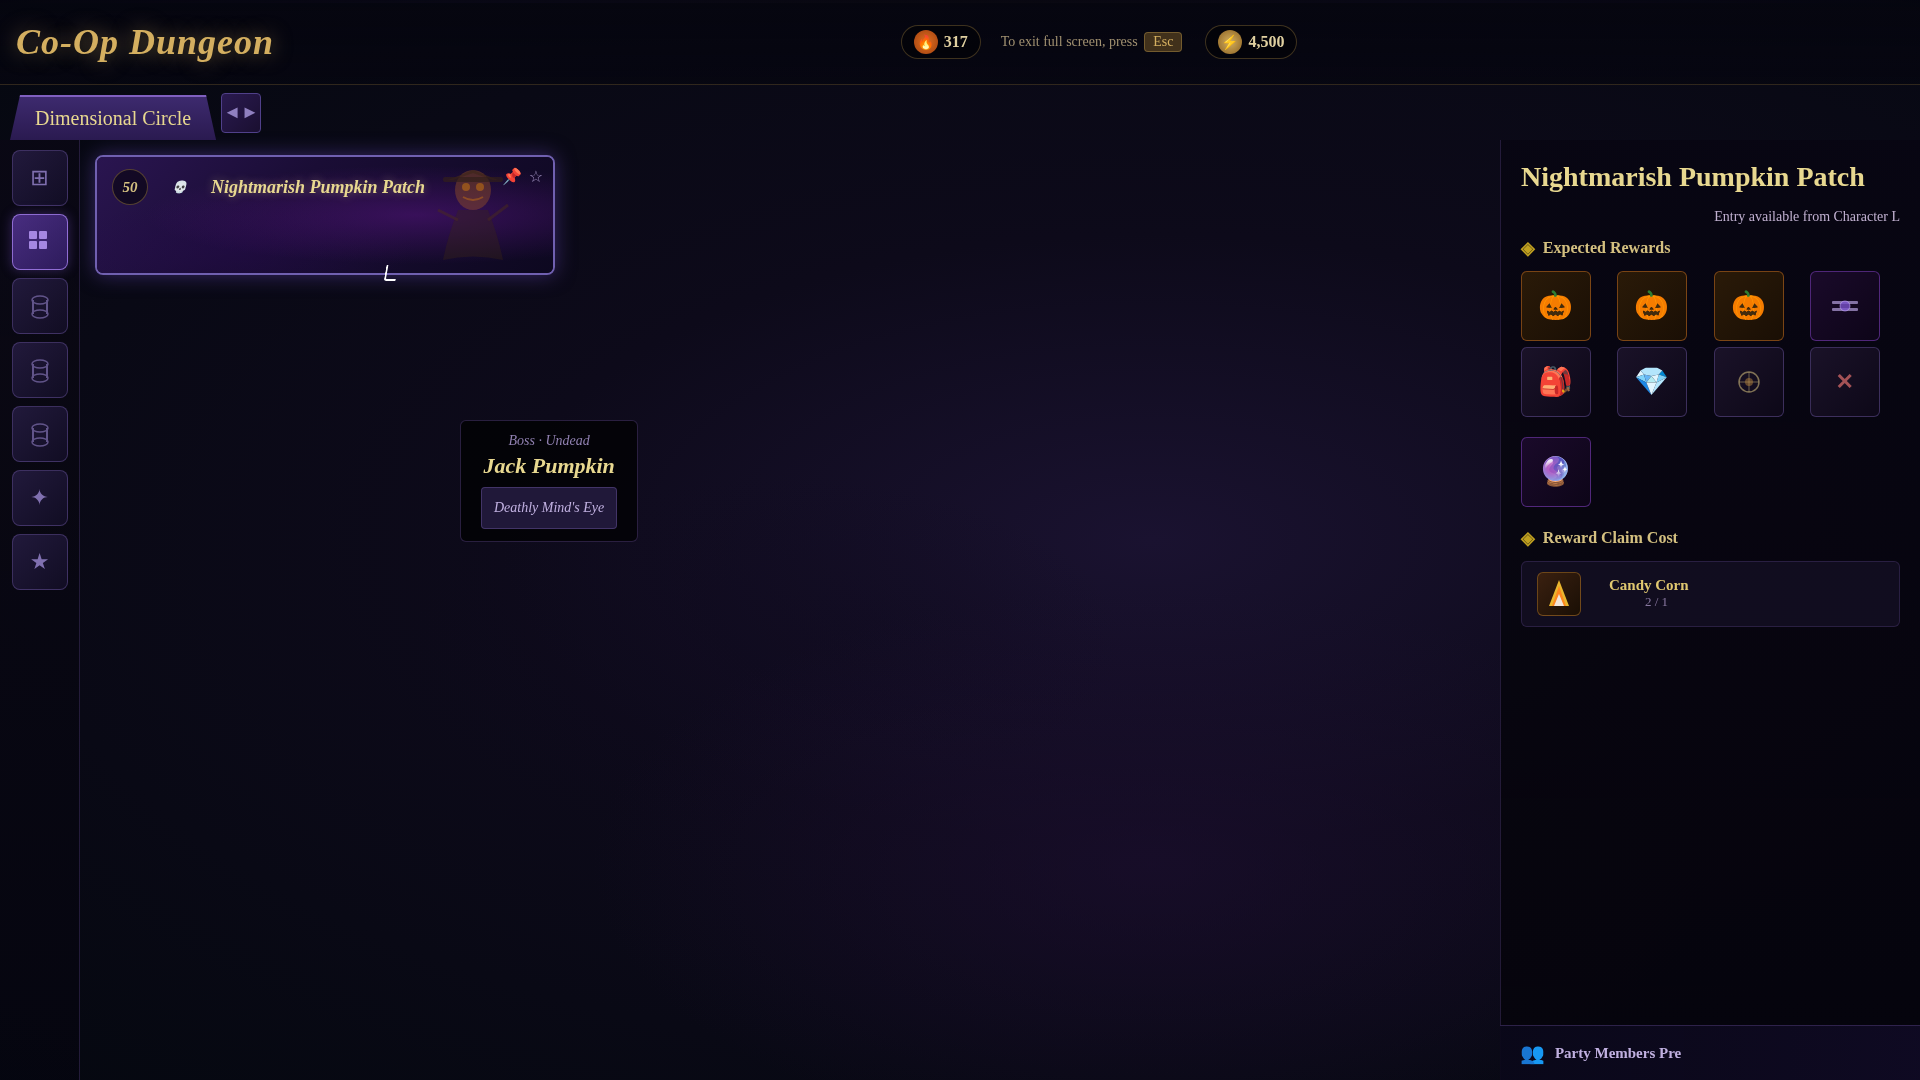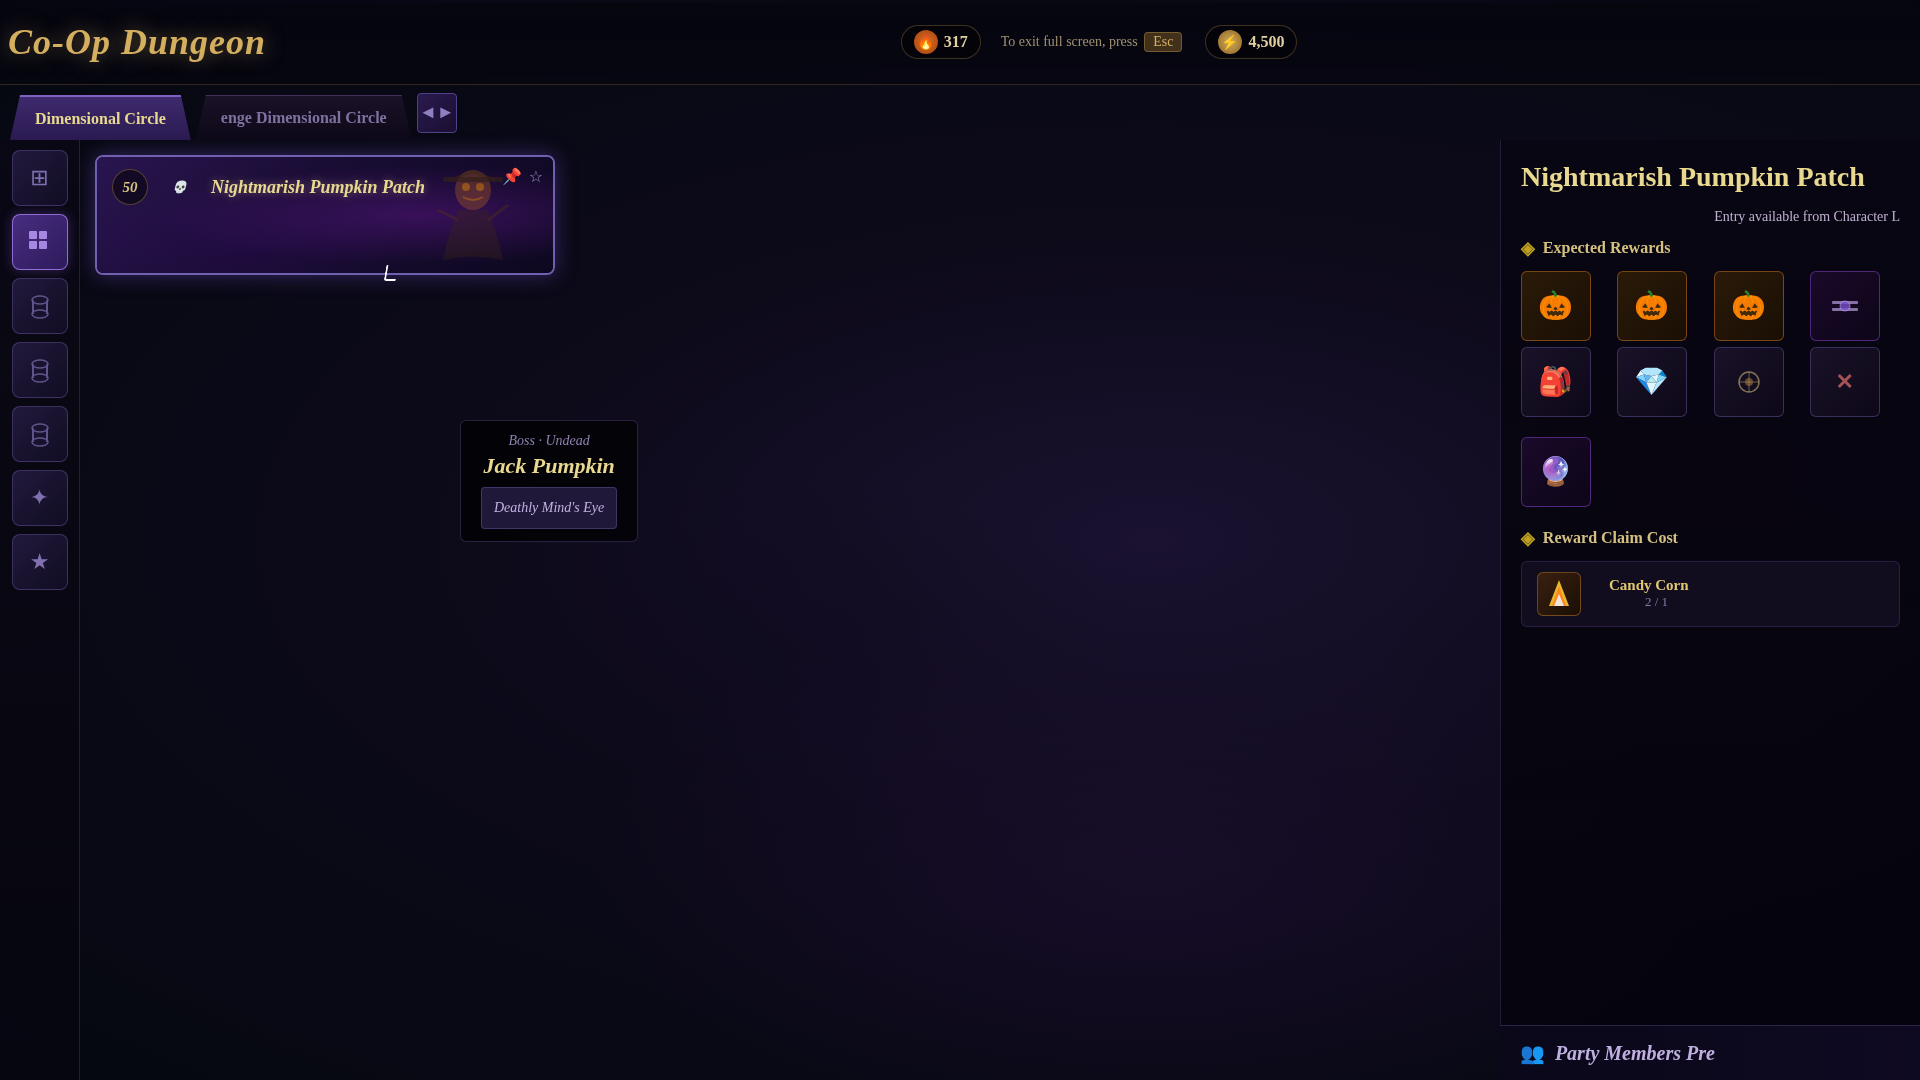--- a/index.html
+++ b/index.html
@@ -35,21 +35,21 @@
     .header-bar {
       position: absolute;
       top: 0;
       left: 0;
       right: 0;
       height: 85px;
       background: linear-gradient(180deg, rgba(5,5,15,0.95) 0%, rgba(5,5,15,0.7) 100%);
       z-index: 10;
       display: flex;
       align-items: center;
-      padding: 0 8px;
+      padding: 0 16px;
       gap: 20px;
       border-bottom: 1px solid rgba(150,120,60,0.3);
     }
 
     .game-title {
       font-size: 36px;
       font-weight: bold;
       color: #d4af60;
       text-shadow: 0 0 20px rgba(212,175,96,0.5);
       font-style: italic;
@@ -122,22 +122,22 @@
       padding-left: 10px;
       gap: 5px;
     }
 
     .nav-tab {
       height: 45px;
       padding: 0 25px;
       display: flex;
       align-items: center;
       justify-content: center;
-      font-size: 16px;
-      font-weight: bold;
+      font-size: 20px;
+      font-weight: normal;
       cursor: pointer;
       position: relative;
       clip-path: polygon(10px 0%, calc(100% - 10px) 0%, 100% 100%, 0% 100%);
     }
 
     .nav-tab.active {
       background: linear-gradient(180deg, #3d2a6e 0%, #2a1a50 100%);
       color: #e8d890;
       border-top: 2px solid #8060c0;
     }
@@ -494,23 +494,22 @@
       z-index: 10;
     }
 
     .party-icon {
       color: #7060b0;
       font-size: 20px;
     }
 
     .party-label {
       color: #c0b0e0;
-      font-size: 20px;
-      font-weight: bold;
-      font-style: italic;
+      font-size: 15px;
+      font-weight: bold;
     }
 
     
     .cursor {
       position: absolute;
       width: 20px;
       height: 20px;
       z-index: 100;
       pointer-events: none;
     }
@@ -561,23 +560,20 @@
     <div class="currency-item">
       <div class="currency-icon gold">⚡</div>
       <span class="currency-value">4,500</span>
     </div>
   </div>
 </header>
 
 <nav class="nav-tabs">
   <div class="nav-tab active">
     <span>Dimensional Circle</span>
-  </div>
-  <div class="nav-tab inactive">
-    <span>enge Dimensional Circle</span>
   </div>
   <div class="nav-arrow">
     <span>◄►</span>
   </div>
 </nav>
 
 <aside class="sidebar">
   <div class="sidebar-icon">⊞</div>
   <div class="sidebar-icon active">
     <svg width="28" height="28" viewBox="0 0 28 28" fill="none">

